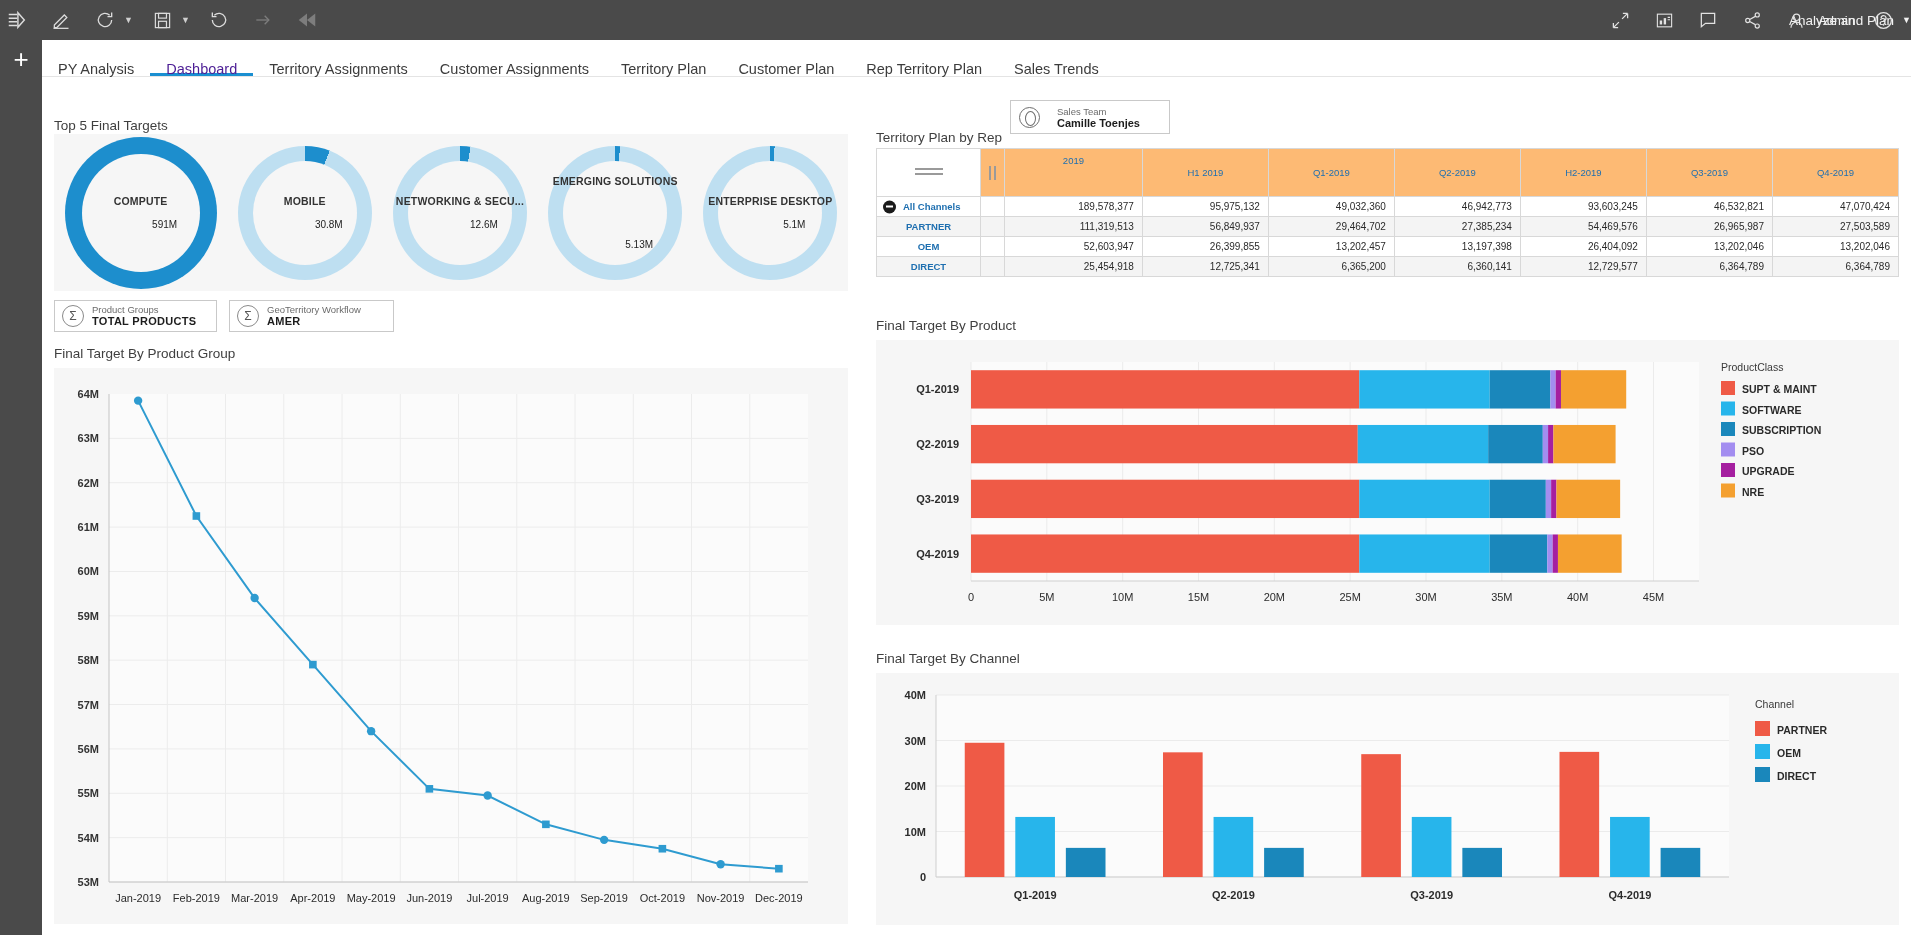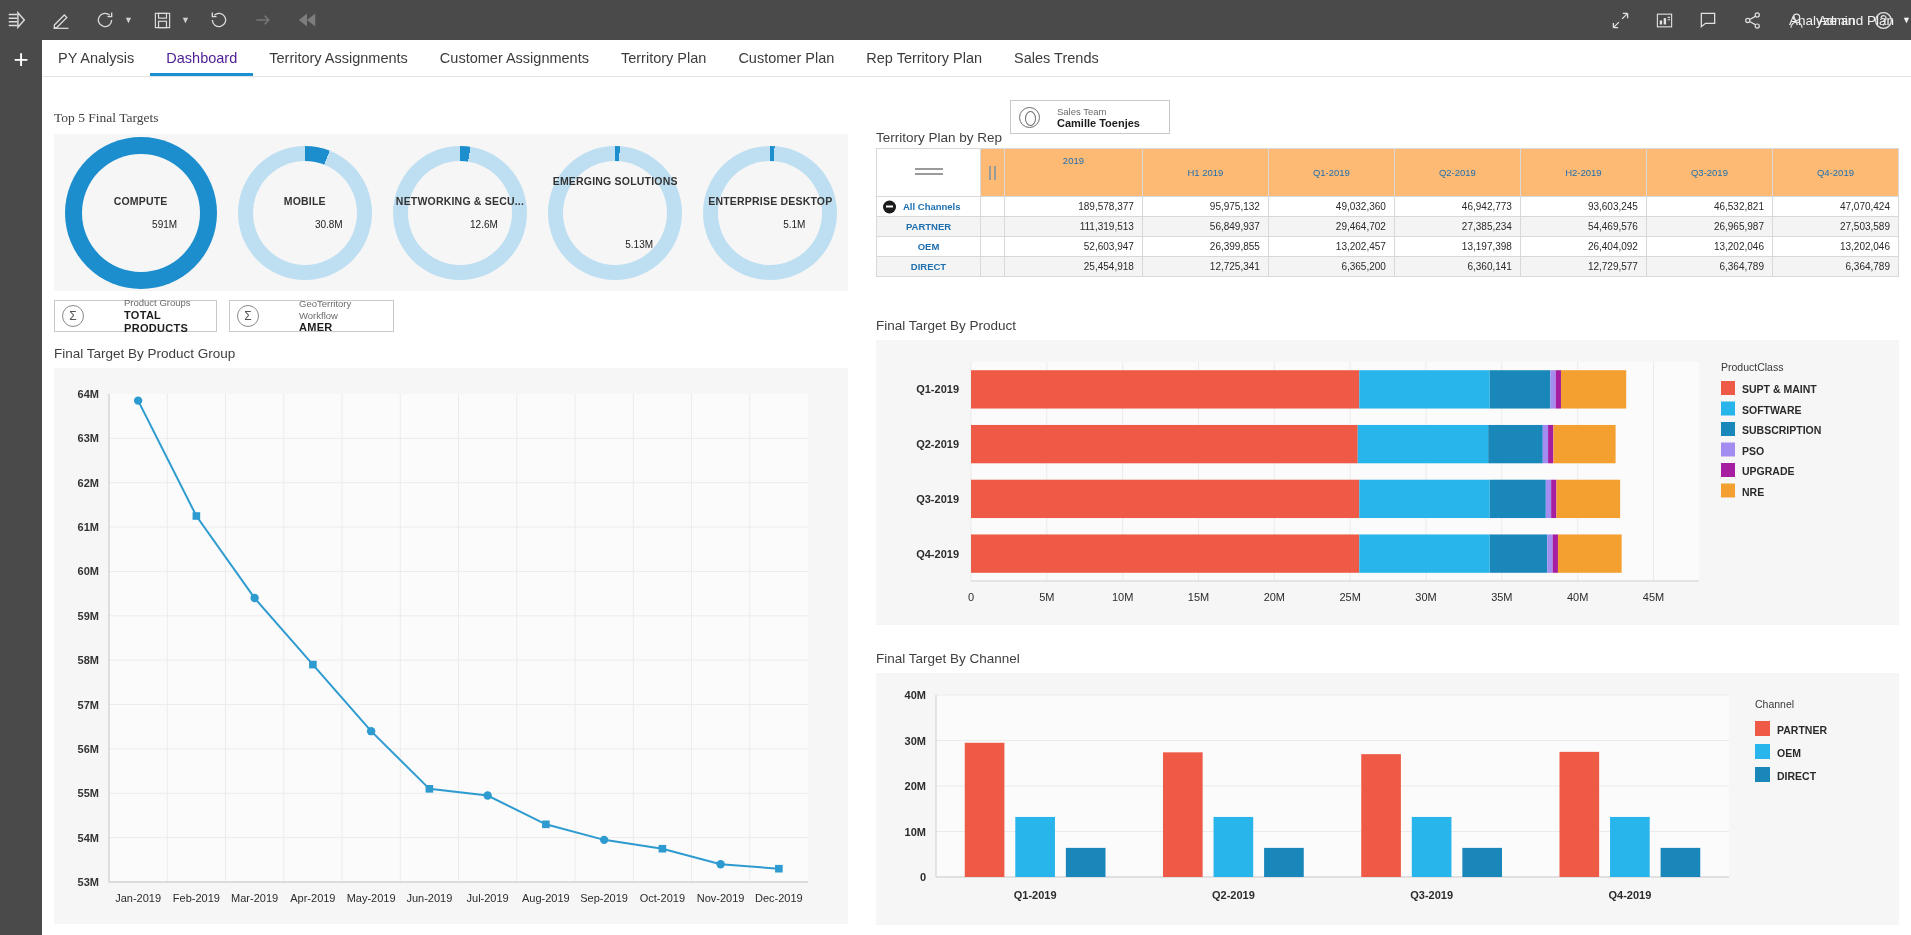--- a/index.html
+++ b/index.html
@@ -43,31 +43,31 @@
     display:flex; align-items:center; justify-content:center;
     color:#ffffff; font-size:26px; font-weight:300; line-height:1; cursor:pointer;
   }
   
   #tabstrip {
     position:absolute; left:42px; top:40px; width:1869px; height:37px;
     background:#ffffff; display:flex; align-items:flex-end;
     border-bottom:1px solid #e4e4e4;
   }
   .tab {
-    padding:0 16px; height:36px; line-height:36px;
+    padding:11px 16px; height:36px; line-height:36px;
     font-size:14.5px; color:#3c3c3c; cursor:pointer; white-space:nowrap;
     border-bottom:3px solid transparent;
   }
   .tab.active { color:#4c1d95; border-bottom-color:#1a8fd1;margin-top:28px; }
   
   #canvas { position:absolute; left:42px; top:78px; width:1869px; height:857px; background:#ffffff; }
   .panel-title { font-size:13.5px; color:#3f3f3f; }
 
   
-  #donut-title { position:absolute; left:12px; top:32px;font-family:Liberation Serif, serif; }
+  #donut-title { position:absolute; left:12px; top:40px; }
   #donut-card {
     position:absolute; left:12px; top:56px; width:794px; height:157px;
     background:#f6f6f6;
     display:flex; align-items:center; justify-content:space-around;
   }
   .donut { position:relative; width:134px; height:134px; }
   .donut .ring { width:134px; height:134px; border-radius:50%; }
   .donut .hole {
     position:absolute; left:17px; top:17px; width:100px; height:100px;
     border-radius:50%; background:#f6f6f6;
@@ -82,21 +82,21 @@
   
   .chip {
     position:absolute; height:32px; border:1px solid #c9c9c9; background:#fff;
     display:flex; align-items:center; padding:0 10px 0 7px;
   }
   .chip .sig {
     width:22px; height:22px; border-radius:50%; border:1px solid #8a8a8a;
     display:flex; align-items:center; justify-content:center;
     font-size:12px; color:#555; margin-right:8px; flex:none;
   }
-  .chip .txt { line-height:1.18;margin-left:32px; }
+  .chip .txt { line-height:1.18; }
   .chip .t1 { font-size:9.5px; color:#6b6b6b; }
   .chip .t2 { font-size:11px; color:#1d1d1d; font-weight:bold; letter-spacing:.3px;}
   #chip-products { left:12px; top:222px; width:163px; }
   #chip-geo { left:187px; top:222px; width:165px; }
 
   
   #line-title { position:absolute; left:12px; top:268px; }
   #line-card {
     position:absolute; left:12px; top:290px; width:794px; height:556px; background:#f6f6f6;
   }

